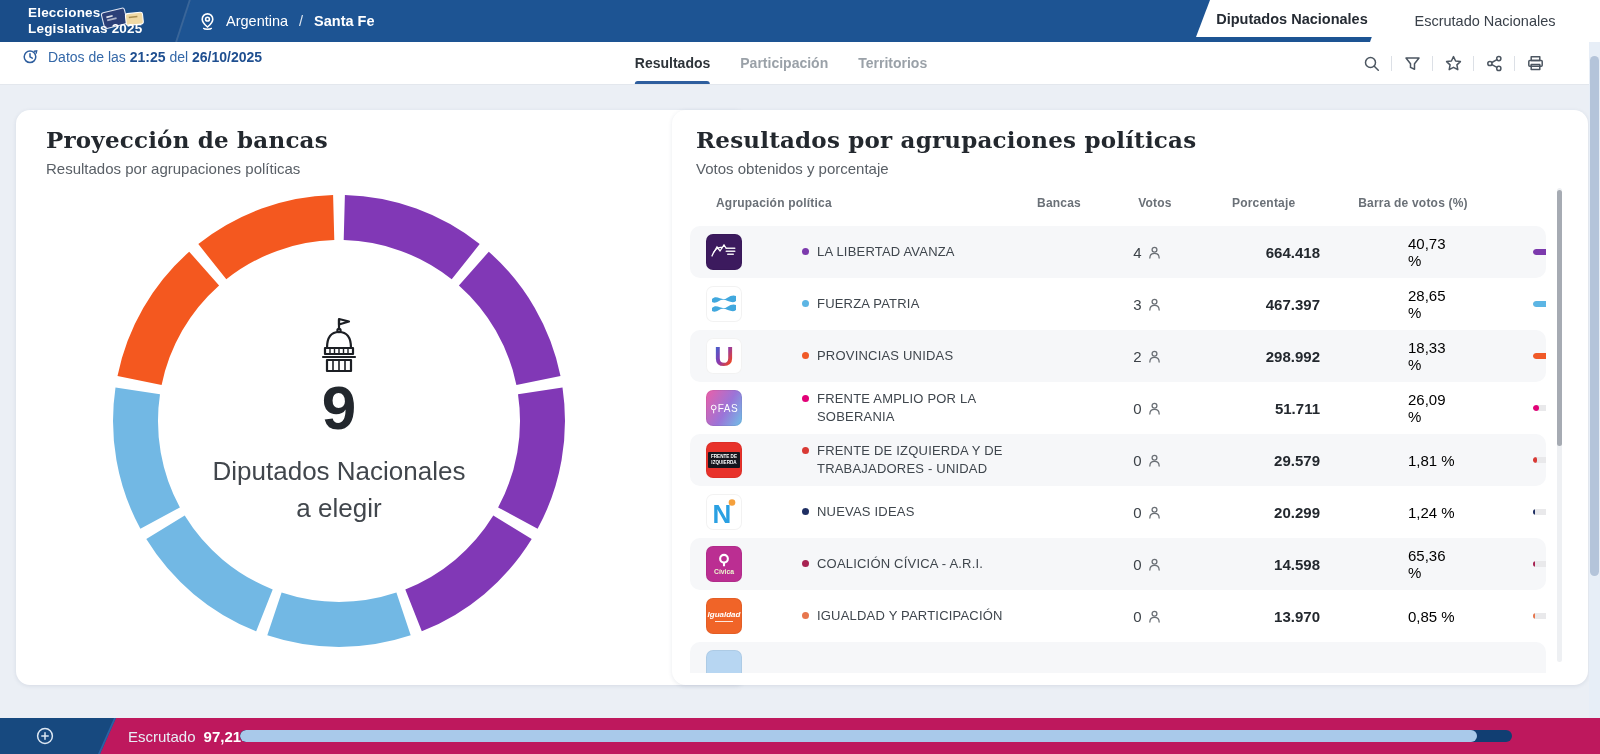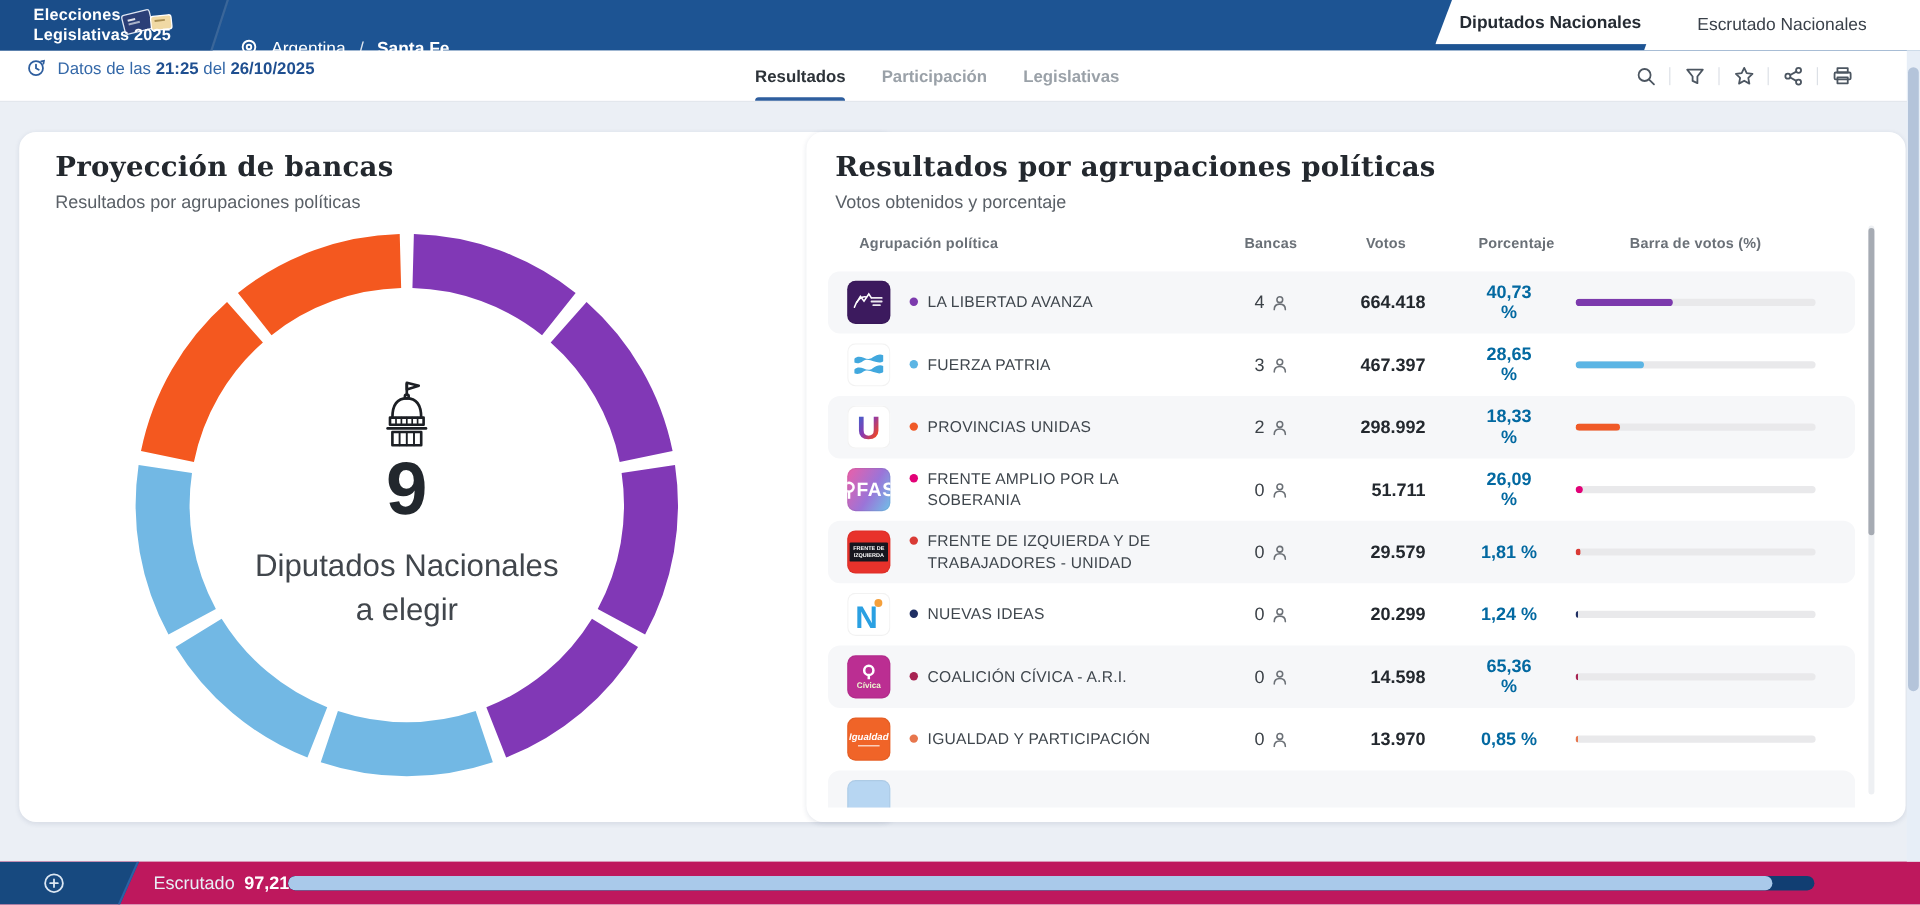--- a/index.html
+++ b/index.html
@@ -4,21 +4,21 @@
 <style>
   html,body{margin:0;padding:0;}
   body{font-family:"Liberation Sans",sans-serif;}
   #app{position:relative;width:1600px;height:754px;overflow:hidden;background:#ebeff5;}
 
   
   .topbar{position:absolute;top:0;left:0;width:1600px;height:42px;background:#1d5493;z-index:30;}
   .topbar-leftbg{position:absolute;left:-24px;top:0;width:206px;height:42px;background:#1a4d89;transform:skewX(-18deg);border-right:2px solid rgba(255,255,255,.14);}
   .brand{position:absolute;left:28px;top:5px;color:#fff;font-weight:bold;font-size:13.5px;line-height:16px;letter-spacing:.2px;z-index:2;}
   .ballots{position:absolute;left:100px;top:2px;z-index:1;}
-  .location{position:absolute;left:198px;top:0;height:42px;display:flex;align-items:center;gap:9px;color:#fff;font-size:14.5px;z-index:2;margin-top:20px;}
+  .location{position:absolute;left:198px;top:0;height:42px;display:flex;align-items:center;gap:9px;color:#fff;font-size:14.5px;z-index:2;}
   .location .sep{opacity:.85;margin:0 2px;}
   .location .region{font-weight:bold;}
   .tab-dip{position:absolute;left:1196px;top:0;width:192px;height:37px;background:#fff;clip-path:polygon(14px 0,100% 0,calc(100% - 14px) 100%,0 100%);display:flex;align-items:center;justify-content:center;font-size:14.5px;font-weight:bold;color:#252b33;z-index:3;}
   .tab-sen{position:absolute;right:0;top:0;width:230px;height:42px;background:#fff;clip-path:polygon(15px 0,100% 0,100% 100%,0 100%);display:flex;align-items:center;justify-content:center;font-size:14.5px;color:#3a414a;z-index:2;}
 
   
   .subbar{position:absolute;top:42px;left:0;width:1600px;height:42px;background:#fff;border-bottom:1px solid #e3e7ed;z-index:20;}
   .datainfo{position:absolute;left:22px;top:0;height:29px;display:flex;align-items:center;gap:9px;font-size:14px;color:#3468a8;}
   .datainfo b{color:#1f4f90;}
   .subtabs{position:absolute;left:calc(50% - 19px);transform:translateX(-50%);top:0;height:42px;display:flex;gap:30px;}
@@ -45,28 +45,28 @@
   .donut-cap{font-size:26px;color:#41464c;line-height:1.42;margin-top:14px;}
 
   
   .thead{position:absolute;left:18px;right:42px;top:86px;display:grid;grid-template-columns:40px 250px 126px 110px 81px 200px;padding-left:16px;align-items:center;font-size:12px;font-weight:bold;color:#6a7077;letter-spacing:.2px;}
   .thead .h-name{grid-column:1 / 3;padding-left:10px;}
   .thead .h-bancas{text-align:center;}
   .thead .h-votos{text-align:center;padding-right:44px;}
   .thead .h-pct{text-align:center;padding-right:30px;}
   .thead .h-bar{text-align:center;}
   .tbody{position:absolute;left:18px;right:42px;top:116px;height:447px;overflow:hidden;}
-  .trow{display:grid;grid-template-columns:40px 250px 126px 110px 81px 200px;align-items:center;height:52px;padding-left:16px;border-radius:10px;cursor:pointer;}
+  .trow{display:grid;grid-template-columns:40px 250px 126px 110px 81px 200px;align-items:center;height:52px;padding-left:16px;border-radius:10px;cursor:pointer;gap:44px;}
   .trow.striped{background:#f6f7f9;}
   .lg{width:36px;height:36px;border-radius:7px;display:flex;align-items:center;justify-content:center;flex-direction:column;overflow:hidden;box-shadow:inset 0 0 0 1px rgba(0,0,0,.05);}
   .pname{display:flex;align-items:flex-start;gap:8px;padding-left:12px;font-size:13px;color:#3f464d;line-height:1.4;letter-spacing:.2px;}
   .dot{width:7px;height:7px;border-radius:50%;flex-shrink:0;margin-top:5px;}
   .seats{display:flex;align-items:center;justify-content:center;gap:6px;font-size:15px;color:#3c4248;}
   .votes{text-align:right;padding-right:44px;font-size:15px;font-weight:bold;color:#23282e;}
-  .pct{text-align:center;padding-right:30px;font-size:15px;font-weight:bold;color:#0369a1;}
+  .pct{text-align:left;padding-right:30px;font-size:15px;font-weight:normal;color:#000000;}
   .barcell{display:flex;align-items:center;}
   .track{width:200px;height:6px;border-radius:3px;background:#e9e9eb;overflow:hidden;}
   .fill{height:6px;border-radius:3px;}
   .card-scroll-track{position:absolute;right:26px;top:78px;width:5px;height:474px;background:#eef0f3;border-radius:3px;}
   .card-scroll-thumb{position:absolute;right:26px;top:80px;width:5px;height:256px;background:#a6abb3;border-radius:3px;cursor:pointer;}
 
   
   .bottombar{position:absolute;left:0;top:718px;width:1600px;height:36px;background:#be185d;z-index:30;}
   .bb-wedge{position:absolute;left:0;top:0;width:116px;height:36px;background:#17497f;clip-path:polygon(0 0,116px 0,100px 100%,0 100%);}
   .bb-wedge-line{position:absolute;left:98px;top:0;width:18px;height:36px;background:#2a62a4;clip-path:polygon(16px 0,18px 0,2px 100%,0 100%);}
@@ -126,21 +126,21 @@
       <span>
         <span>Datos de las</span>
         <b>21:25</b>
         <span>del</span>
         <b>26/10/2025</b>
       </span>
     </div>
     <div class="subtabs" id="subtabs">
         <div class="subtab active">Resultados</div>
         <div class="subtab">Participación</div>
-        <div class="subtab">Legislativas</div>
+        <div class="subtab">Territorios</div>
       </div>
     <div class="actions" id="actions">
         <div class="icobtn">
           <svg width="17" height="17" viewBox="0 0 17 17" fill="none" stroke="#4c5661" stroke-width="1.5" stroke-linecap="round" stroke-linejoin="round">
             <circle cx="7.5" cy="7.5" r="5"></circle>
             <path d="M11.3 11.3 L15.3 15.3"></path>
           </svg>
         </div>
         <div class="divider"></div>
         <div class="icobtn">
@@ -310,21 +310,21 @@
           <div class="votes">298.992</div>
           <div class="pct">18,33 %</div>
           <div class="barcell">
             <div class="track">
               <div class="fill" style="width:18.33%;background:#f05a28"></div>
             </div>
           </div>
         </div>
         <div class="trow">
           <div class="lg" style="background:linear-gradient(120deg,#ec5fa8,#9b74d8 55%,#6fc1e8)">
-            <div style="font-size:16px;font-weight:bold;color:#fff;letter-spacing:.5px">⚲FAS</div>
+            <div style="font-size:10px;font-weight:normal;color:#fff;letter-spacing:.5px">⚲FAS</div>
           </div>
           <div class="pname">
             <span class="dot" style="background:#e20177"></span>
             <span>FRENTE AMPLIO POR LA SOBERANIA</span>
           </div>
           <div class="seats">
             <span>0</span>
             <svg width="13" height="13" viewBox="0 0 14 14" fill="none" stroke="#6b7076" stroke-width="1.4" stroke-linecap="round">
               <circle cx="7" cy="4" r="2.6"></circle>
               <path d="M2 13 C2 9.5 4.2 8 7 8 C9.8 8 12 9.5 12 13"></path>

